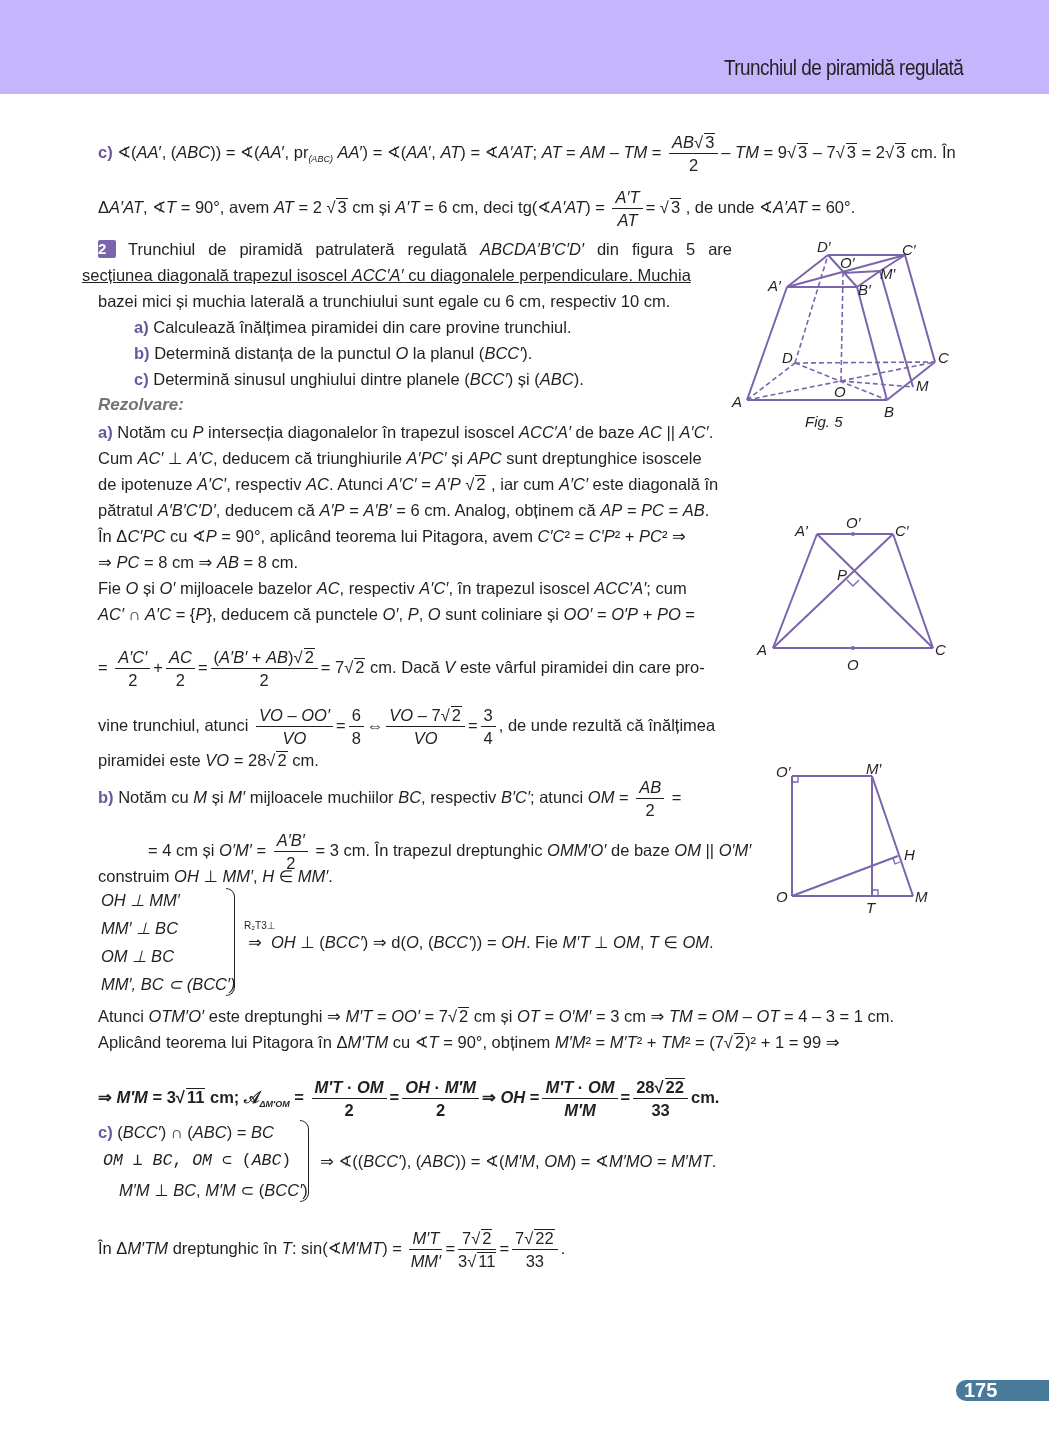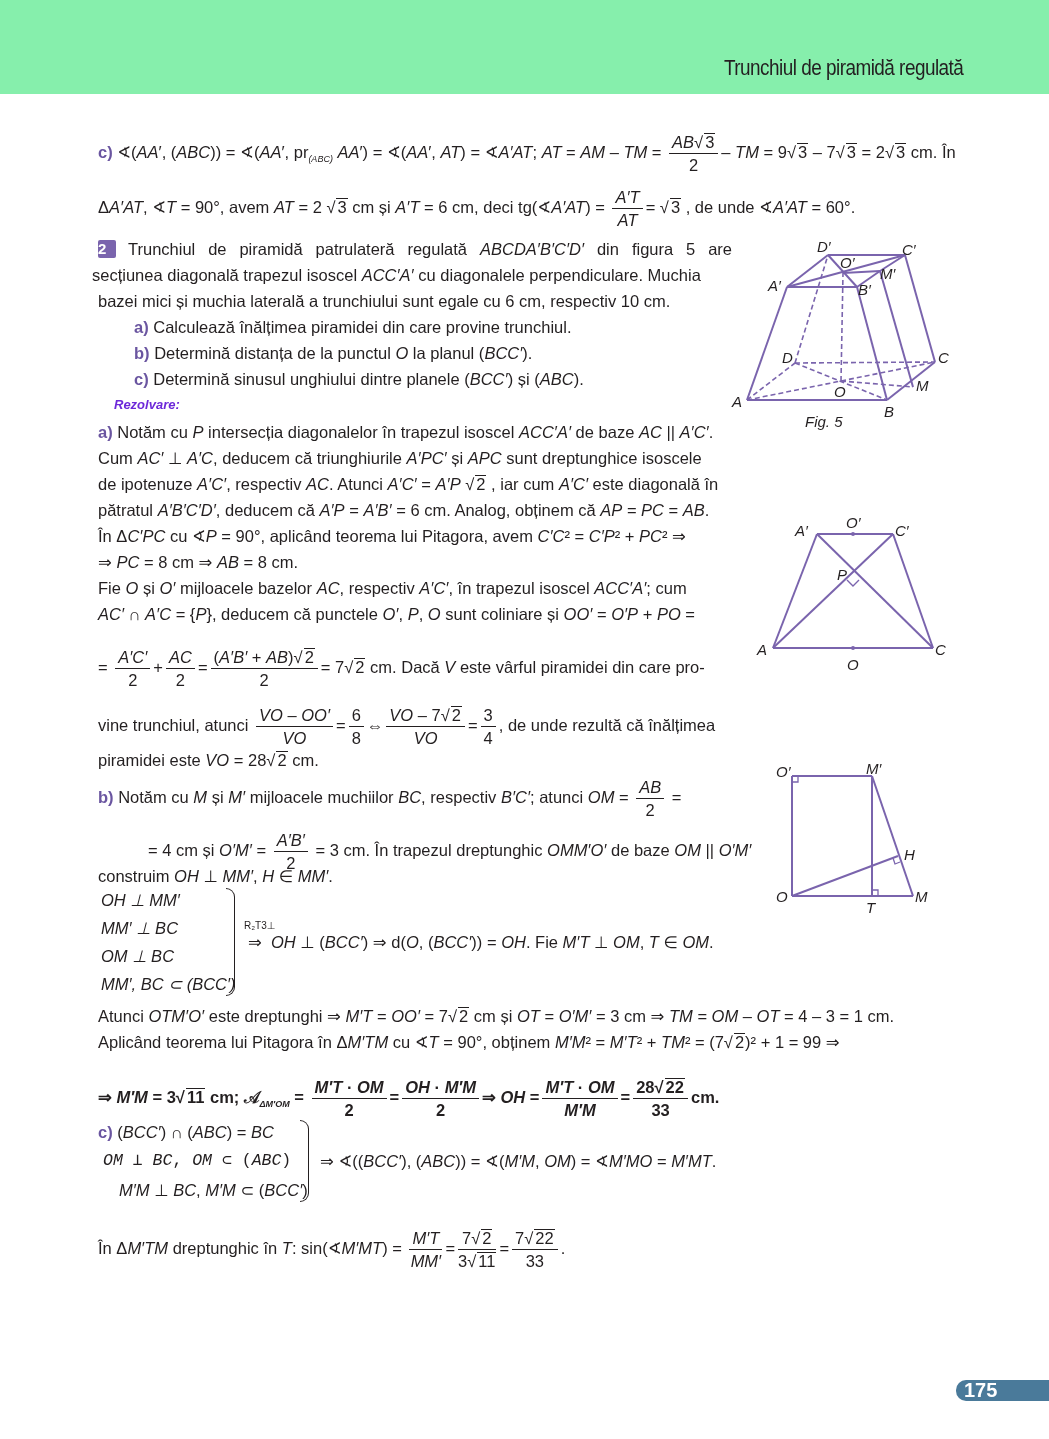--- a/index.html
+++ b/index.html
@@ -1,24 +1,24 @@
 <!DOCTYPE html>
 <html><head>
 <meta charset="utf-8">
 <style>
   html,body{margin:0;padding:0;}
   body{width:1049px;height:1439px;background:#ffffff;position:relative;overflow:hidden;
        font-family:"Liberation Sans",sans-serif;color:#231f20;}
-  .header{position:absolute;left:0;top:0;width:1049px;height:94px;background:#86efac;}
+  .header{position:absolute;left:0;top:0;width:1049px;height:94px;background:#c4b5fd;}
   .header-title{position:absolute;right:86px;top:55px;font-size:22px;letter-spacing:-0.6px;transform:scaleX(0.86);transform-origin:right center;color:#231f20;}
   .line{position:absolute;font-size:16.5px;white-space:nowrap;line-height:20px;}
   .line i, .it{font-style:italic;}
   .lbl{color:#6a55a0;font-weight:bold;}
   .badge{display:inline-block;background:#7a64ad;color:#fff;font-weight:bold;font-size:15px;width:18px;height:18px;line-height:18px;text-align:center;border-radius:2px;margin-right:12px;vertical-align:1px;}
-  .rez{color:#6d28d9;font-weight:bold;font-style:italic;font-size:13px;margin-left:16px;}
+  .rez{color:#737373;font-weight:bold;font-style:italic;font-size:17px;}
   .frac{display:inline-block;vertical-align:middle;text-align:center;margin:0 3px;}
   .frac .num{display:block;border-bottom:1.3px solid #231f20;padding:0 3px;line-height:22px;text-align:center;}
   .frac .den{display:block;line-height:22px;}
   .sqrt{display:inline-block;border-top:1.3px solid #231f20;padding:0 1px;margin-left:1px;line-height:17px;}
   .page-num{position:absolute;left:956px;top:1380px;width:93px;height:21px;background:#4a7a9a;border-radius:10px 0 0 10px;color:#fff;font-weight:bold;font-size:20px;line-height:21px;padding-left:8px;box-sizing:border-box;}
   svg text{font-family:"Liberation Sans",sans-serif;font-style:italic;font-size:15px;fill:#231f20;}
   .fig{position:absolute;}
   .brace{position:absolute;border:1.3px solid #231f20;border-left:none;border-radius:0 10px 10px 0;}
   .small{font-size:9px;}
 </style>
@@ -35,21 +35,21 @@
   <span class="frac"><span class="num"><i>AB</i>√<span class="sqrt">3</span></span><span class="den">2</span></span>– <i>TM</i> = 9√<span class="sqrt">3</span> – 7√<span class="sqrt">3</span> = 2√<span class="sqrt">3</span> cm. În
 </div>
 <div class="line" style="left:98px;top:186px;">
   Δ<i>A′AT</i>, ∢<i>T</i> = 90°, avem <i>AT</i> = 2 √<span class="sqrt">3</span> cm și <i>A′T</i> = 6 cm, deci tg(∢<i>A′AT</i>) =
   <span class="frac"><span class="num"><i>A′T</i></span><span class="den"><i>AT</i></span></span>= √<span class="sqrt">3</span> , de unde ∢<i>A′AT</i> = 60°.
 </div>
 
 <div class="line" style="left:98px;top:239px;width:634px;text-align:justify;text-align-last:justify;">
   <span class="badge">2</span>Trunchiul de piramidă patrulateră regulată <i>ABCDA′B′C′D′</i> din figura 5 are
 </div>
-<div class="line" style="left:92px;top:265px;">secțiunea diagonală trapezul isoscel <i>ACC′A′</i> cu diagonalele perpendiculare. Muchia</div>
+<div class="line" style="left:82px;top:265px;text-decoration:underline;">secțiunea diagonală trapezul isoscel <i>ACC′A′</i> cu diagonalele perpendiculare. Muchia</div>
 <div class="line" style="left:98px;top:291px;">bazei mici și muchia laterală a trunchiului sunt egale cu 6 cm, respectiv 10 cm.</div>
 <div class="line" style="left:134px;top:317px;"><span class="lbl">a)</span> <span>Calculează înălțimea piramidei din care provine trunchiul.</span></div>
 <div class="line" style="left:134px;top:343px;"><span class="lbl">b)</span> Determină distanța de la punctul <i>O</i> la planul (<i>BCC′</i>).</div>
 <div class="line" style="left:134px;top:369px;"><span class="lbl">c)</span> Determină sinusul unghiului dintre planele (<i>BCC′</i>) și (<i>ABC</i>).</div>
 <div class="line rez" style="left:98px;top:395px;">Rezolvare:</div>
 
 <div class="line" style="left:98px;top:422px;"><span class="lbl">a)</span> Notăm cu <i>P</i> intersecția diagonalelor în trapezul isoscel <i>ACC′A′</i> de baze <i>AC</i> || <i>A′C′</i>.</div>
 <div class="line" style="left:98px;top:448px;">Cum <i>AC′</i> ⊥ <i>A′C</i>, deducem că triunghiurile <i>A′PC′</i> și <i>APC</i> sunt dreptunghice isoscele</div>
 <div class="line" style="left:98px;top:474px;">de ipotenuze <i>A′C′</i>, respectiv <i>AC</i>. Atunci <i>A′C′</i> = <i>A′P</i> √<span class="sqrt">2</span> , iar cum <i>A′C′</i> este diagonală în</div>
 <div class="line" style="left:98px;top:500px;">pătratul <i>A′B′C′D′</i>, deducem că <i>A′P</i> = <i>A′B′</i> = 6 cm. Analog, obținem că <i>AP</i> = <i>PC</i> = <i>AB</i>.</div>

